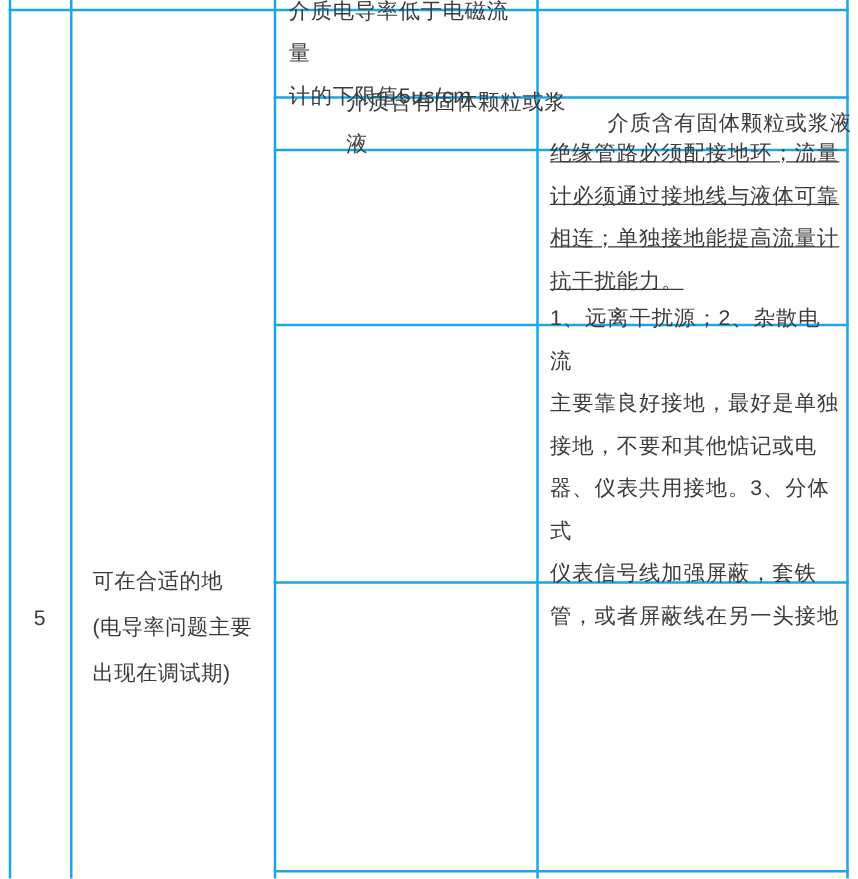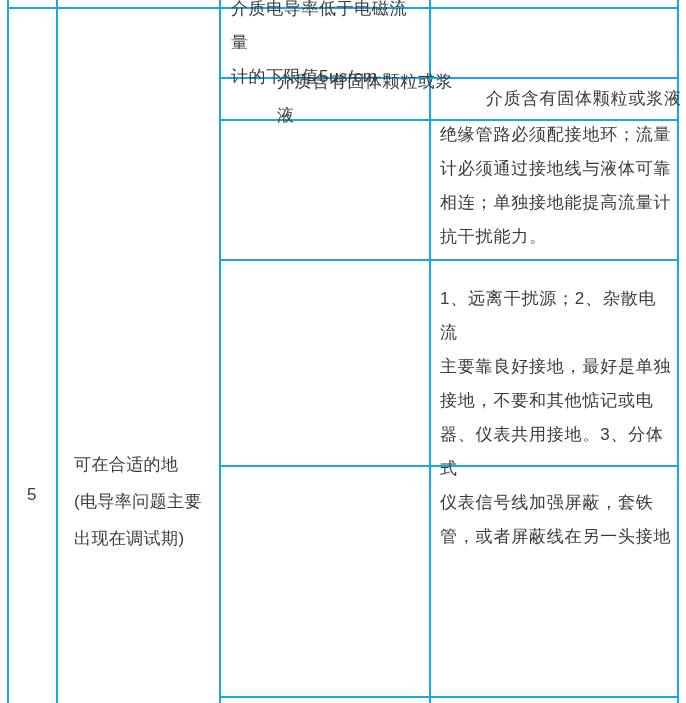--- a/index.html
+++ b/index.html
@@ -35,22 +35,22 @@
     display:block;text-align:center;line-height:26px;
   }
   .problem-cell{
     left:74px;top:446px;width:145px;
     display:block;line-height:37px;letter-spacing:0.4px;
   }
   .cause{left:231px;width:190px;}
   .sol{left:440px;width:234px;letter-spacing:0.8px;}
   .r1{top:9px;height:68px;}
   .r2{top:79px;height:40px;margin-left:46px;}
-  .r3{top:133px;height:105px;}
-  .r4{top:261px;height:226px;margin-top:44px;}
+  .r3{top:121px;height:105px;text-decoration:underline;}
+  .r4{top:261px;height:226px;}
   .r5{top:467px;height:229px;line-height:33px;}
 </style>
 </head>
 <body>
 
 <div class="page">
 
   <div class="v" style="left:7px"></div>
   <div class="v" style="left:56px"></div>
   <div class="v" style="left:219px"></div>

